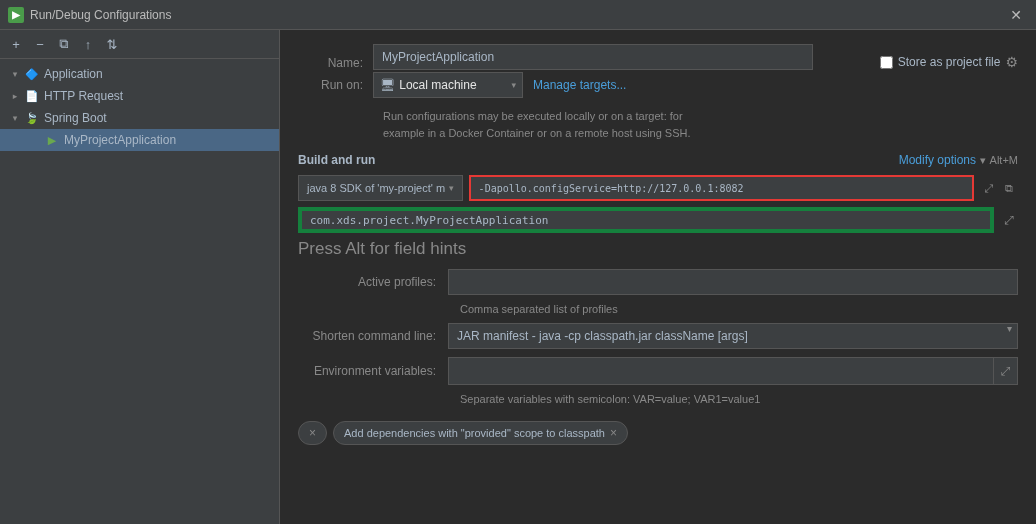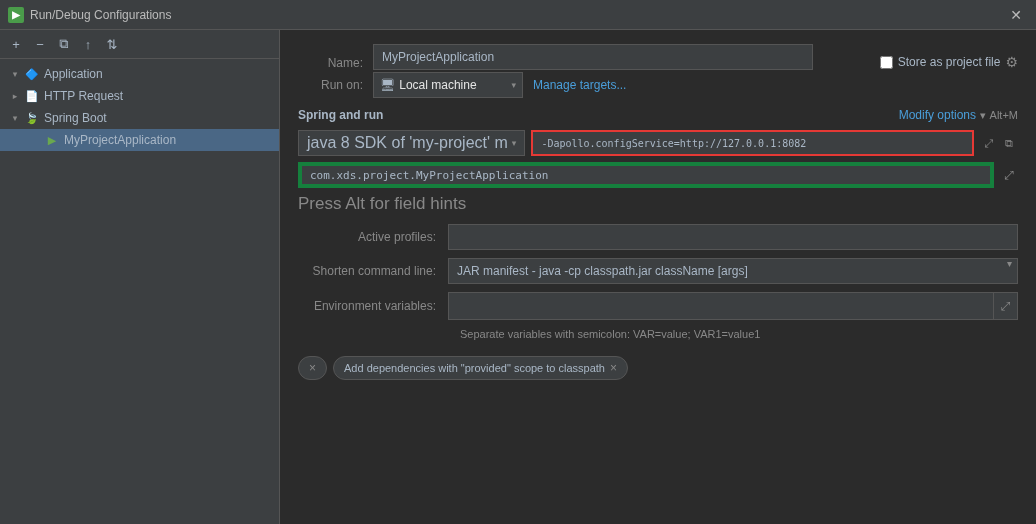--- a/index.html
+++ b/index.html
@@ -451,53 +451,58 @@
     <div class="form-row">
       <div class="form-label">Run on:</div>
       <div class="run-on-select-box">
         <span class="machine-icon">🖥</span>
         <span class="run-on-text">Local machine</span>
         <span class="dropdown-arrow">▾</span>
       </div>
       <a class="manage-targets" style="margin-left:10px;">Manage targets...</a>
     </div>
 
+    <div class="hint-text">
+      Run configurations may be executed locally or on a target: for<br>
+      example in a Docker Container or on a remote host using SSH.
+    </div>
 
     <div class="section-header">
-      <span class="section-title">Spring and run</span>
+      <span class="section-title">Build and run</span>
       <div style="display:flex; align-items:center; gap:4px;">
         <span class="modify-options">Modify options</span>
         <span style="color:#888; font-size:11px;">▾</span>
         <span style="color:#888; font-size:11px;">Alt+M</span>
       </div>
     </div>
 
     <div class="build-run-row">
       <div class="sdk-select">
-        <span style="font-size:16px;">java 8 SDK of 'my-project' m</span>
+        <span style="font-size:11px;">java 8 SDK of 'my-project' m</span>
         <span style="font-size:9px; color:#888;">▾</span>
       </div>
       <input class="vm-options-input" type="text" value="-Dapollo.configService=http://127.0.0.1:8082" style="">
       <div class="input-row-icons">
         <div class="small-icon-btn">⤢</div>
         <div class="small-icon-btn">⧉</div>
       </div>
     </div>
 
     <div class="main-class-row">
       <input class="main-class-input" type="text" value="com.xds.project.MyProjectApplication" style="">
       <div class="small-icon-btn" style="color:#888; font-size:12px;">⤢</div>
     </div>
 
     <div class="field-hint">Press Alt for field hints</div>
 
     <div class="form-field-row">
       <div class="field-label">Active profiles:</div>
       <input class="field-input" type="text" style="">
     </div>
+    <div class="field-hint-sub">Comma separated list of profiles</div>
 
     <div class="form-field-row">
       <div class="field-label">Shorten command line:</div>
       <div class="select-wrapper">
         <select>
           <option>JAR manifest - java -cp classpath.jar className [args]</option>
         </select>
         <span class="select-arrow">▾</span>
       </div>
     </div>

